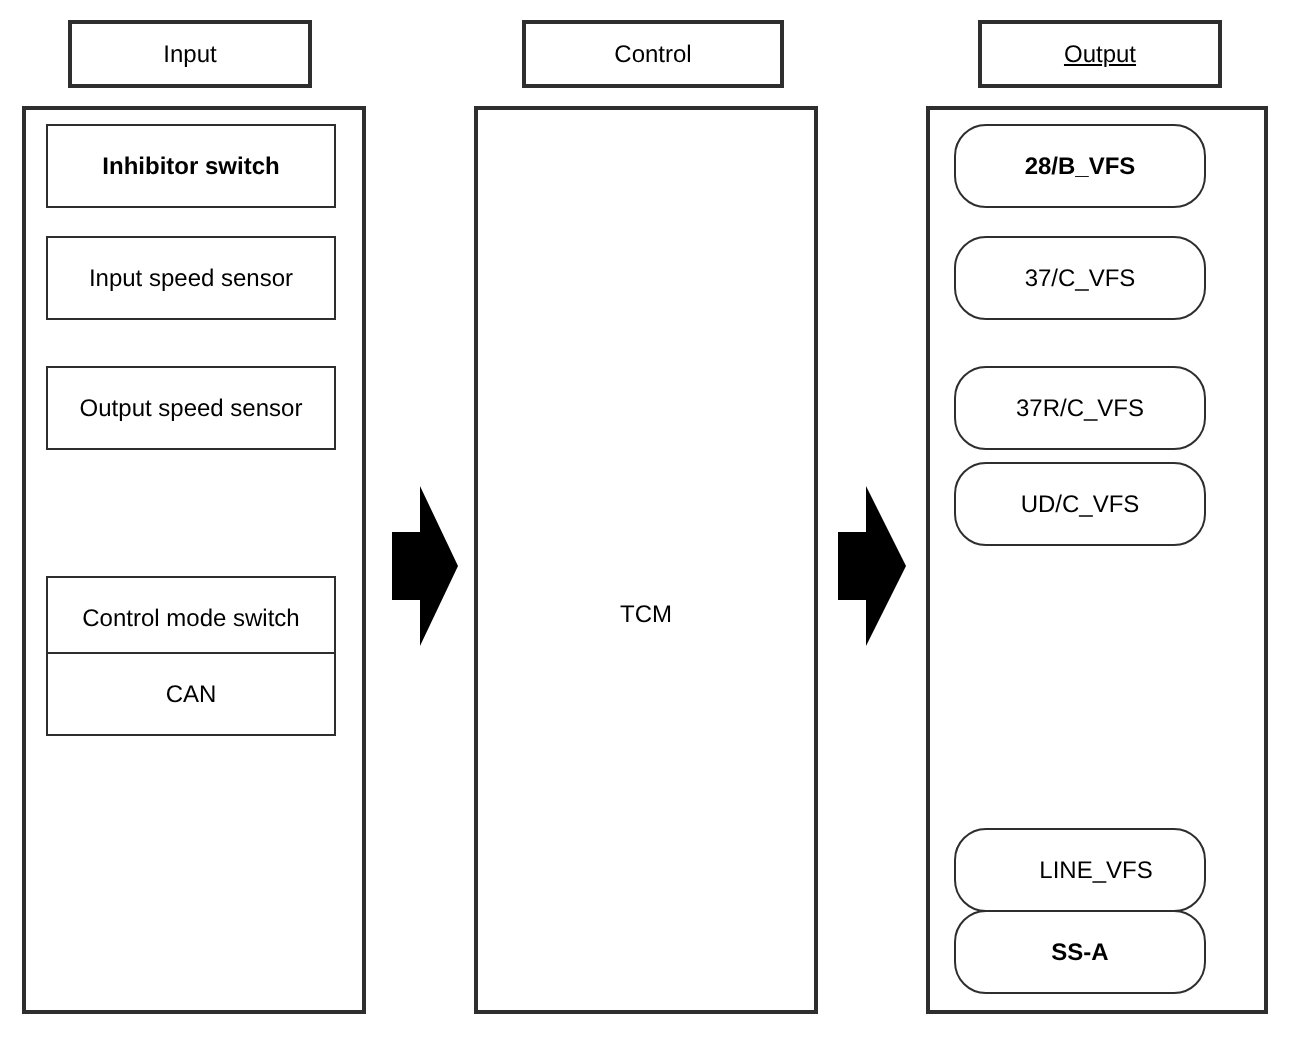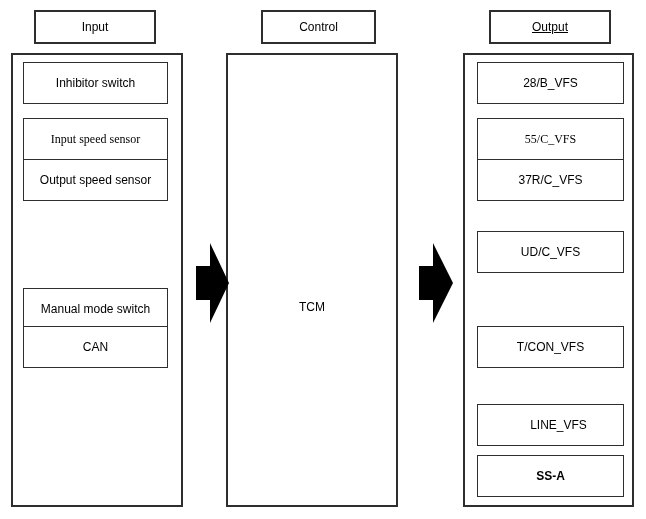--- a/index.html
+++ b/index.html
@@ -22,54 +22,54 @@
     height: 34px;
     border: 2px solid #2e2e2e;
     background: #ffffff;
     box-sizing: border-box;
     display: flex;
     align-items: center;
     justify-content: center;
     font-size: 12px;
   }
   .hdr-input   { left: 34px;  width: 122px; }
-  .hdr-control { left: 261px; width: 115px; }
+  .hdr-control { left: 261px; width: 131px; }
   .hdr-output  { left: 489px; width: 122px; text-decoration: underline; }
 
   .outer-box {
     position: absolute;
     top: 53px;
     height: 454px;
     border: 2px solid #2e2e2e;
     background: #ffffff;
     box-sizing: border-box;
   }
   .outer-input  { left: 11px;  width: 172px; }
-  .outer-ctrl   { left: 226px; width: 172px; }
+  .outer-ctrl   { left: 237px; width: 172px; }
   .outer-output { left: 463px; width: 171px; }
 
   .item-box {
     position: absolute;
     height: 42px;
     border: 1.5px solid #2e2e2e;
     background: #ffffff;
     box-sizing: border-box;
     display: flex;
     align-items: center;
     justify-content: center;
     font-size: 12px;
     text-align: center;
     white-space: nowrap;
   }
   .in-item  { left: 10px; width: 145px; }
-  .out-item { left: 12px; width: 147px; }
+  .out-item { left: 12px; width: 126px; border-radius: 16px; }
 
-  .i0 { top: 7px; }   .i1 { top: 63px; font-family: Liberation Serif, serif; }  .i2 { top: 104px; }
+  .i0 { top: 7px; font-weight: bold; }   .i1 { top: 63px; }  .i2 { top: 128px; }
   .i3 { top: 176px; } .i4 { top: 233px; } .i5 { top: 271px; }
-  .i6 { top: 349px; padding-left: 16px; } .i7 { top: 400px; font-weight: bold; }
+  .i6 { top: 359px; padding-left: 16px; } .i7 { top: 400px; font-weight: bold; }
 
   .tcm-label {
     position: absolute;
     top: 245px;
     left: 0;
     width: 100%;
     text-align: center;
     font-size: 12px;
   }
   .flow-arrow {
@@ -98,46 +98,43 @@
     <div class="item-box in-item i0">
       <span>Inhibitor switch</span>
     </div>
     <div class="item-box in-item i1">
       <span>Input speed sensor</span>
     </div>
     <div class="item-box in-item i2">
       <span>Output speed sensor</span>
     </div>
     <div class="item-box in-item i4">
-      <span>Manual mode switch</span>
+      <span>Control mode switch</span>
     </div>
     <div class="item-box in-item i5">
       <span>CAN</span>
     </div>
   </div>
 
   <div class="outer-box outer-ctrl">
     <div class="tcm-label">TCM</div>
   </div>
 
   <div class="outer-box outer-output">
     <div class="item-box out-item i0">
       <span>28/B_VFS</span>
     </div>
     <div class="item-box out-item i1">
-      <span>55/C_VFS</span>
+      <span>37/C_VFS</span>
     </div>
     <div class="item-box out-item i2">
       <span>37R/C_VFS</span>
     </div>
     <div class="item-box out-item i3">
       <span>UD/C_VFS</span>
-    </div>
-    <div class="item-box out-item i5">
-      <span>T/CON_VFS</span>
     </div>
     <div class="item-box out-item i6">
       <span>LINE_VFS</span>
     </div>
     <div class="item-box out-item i7">
       <span>SS-A</span>
     </div>
   </div>
 
   <svg class="flow-arrow arrow-left" width="33" height="80" viewBox="0 0 33 80" xmlns="http://www.w3.org/2000/svg">

